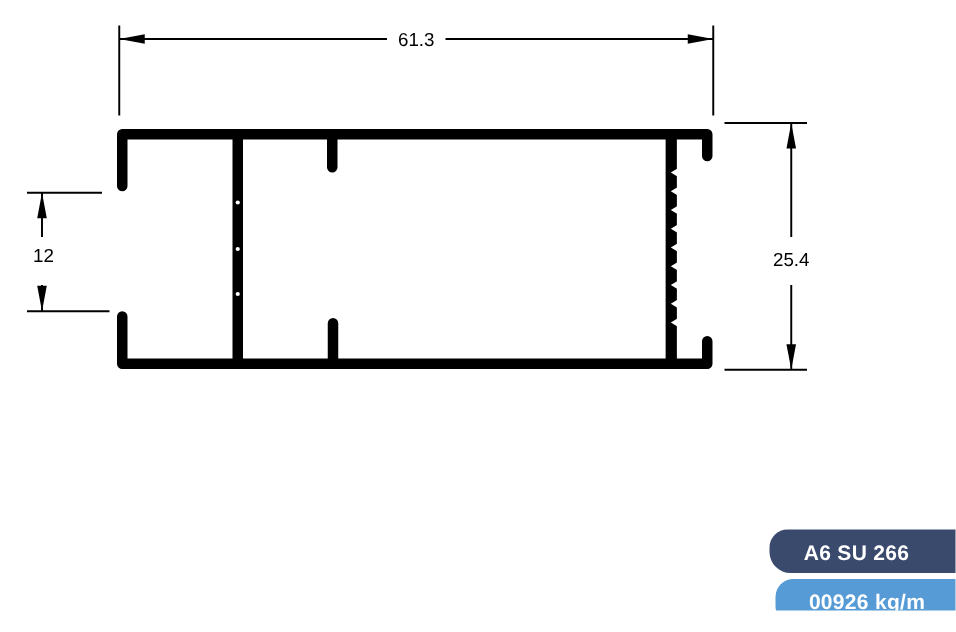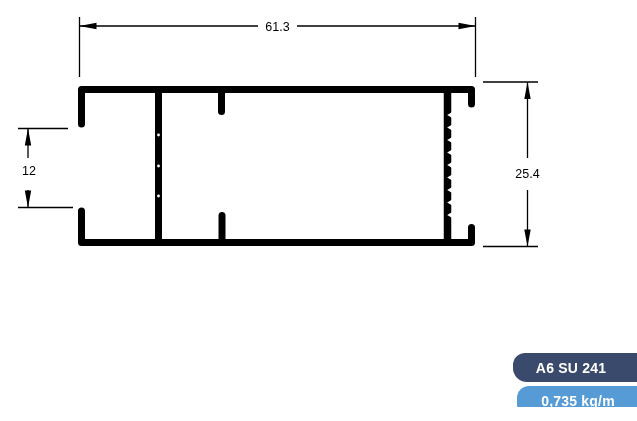--- a/index.html
+++ b/index.html
@@ -113,19 +113,19 @@
       <path class="dim" d="M 18 207.5 L 73 207.5"></path>
       <path class="dim" d="M 28 128.5 L 28 158"></path>
       <path class="dim" d="M 28 190 L 28 207.5"></path>
       <polygon class="arrow" points="28,128.5 24.8,145.5 31.2,145.5"></polygon>
       <polygon class="arrow" points="28,207.5 24.8,190.5 31.2,190.5"></polygon>
       <text class="dim-text" x="29" y="174.5">12</text>
     </g>
   </svg>
 
   <div class="badge badge-code">
-    <span>A6 SU 241</span>
+    <span>A6 SU 266</span>
   </div>
   <div class="badge badge-weight">
-    <span>0,735 kg/m</span>
+    <span>00926 kg/m</span>
   </div>
 
 </div>
 
 </body></html>

